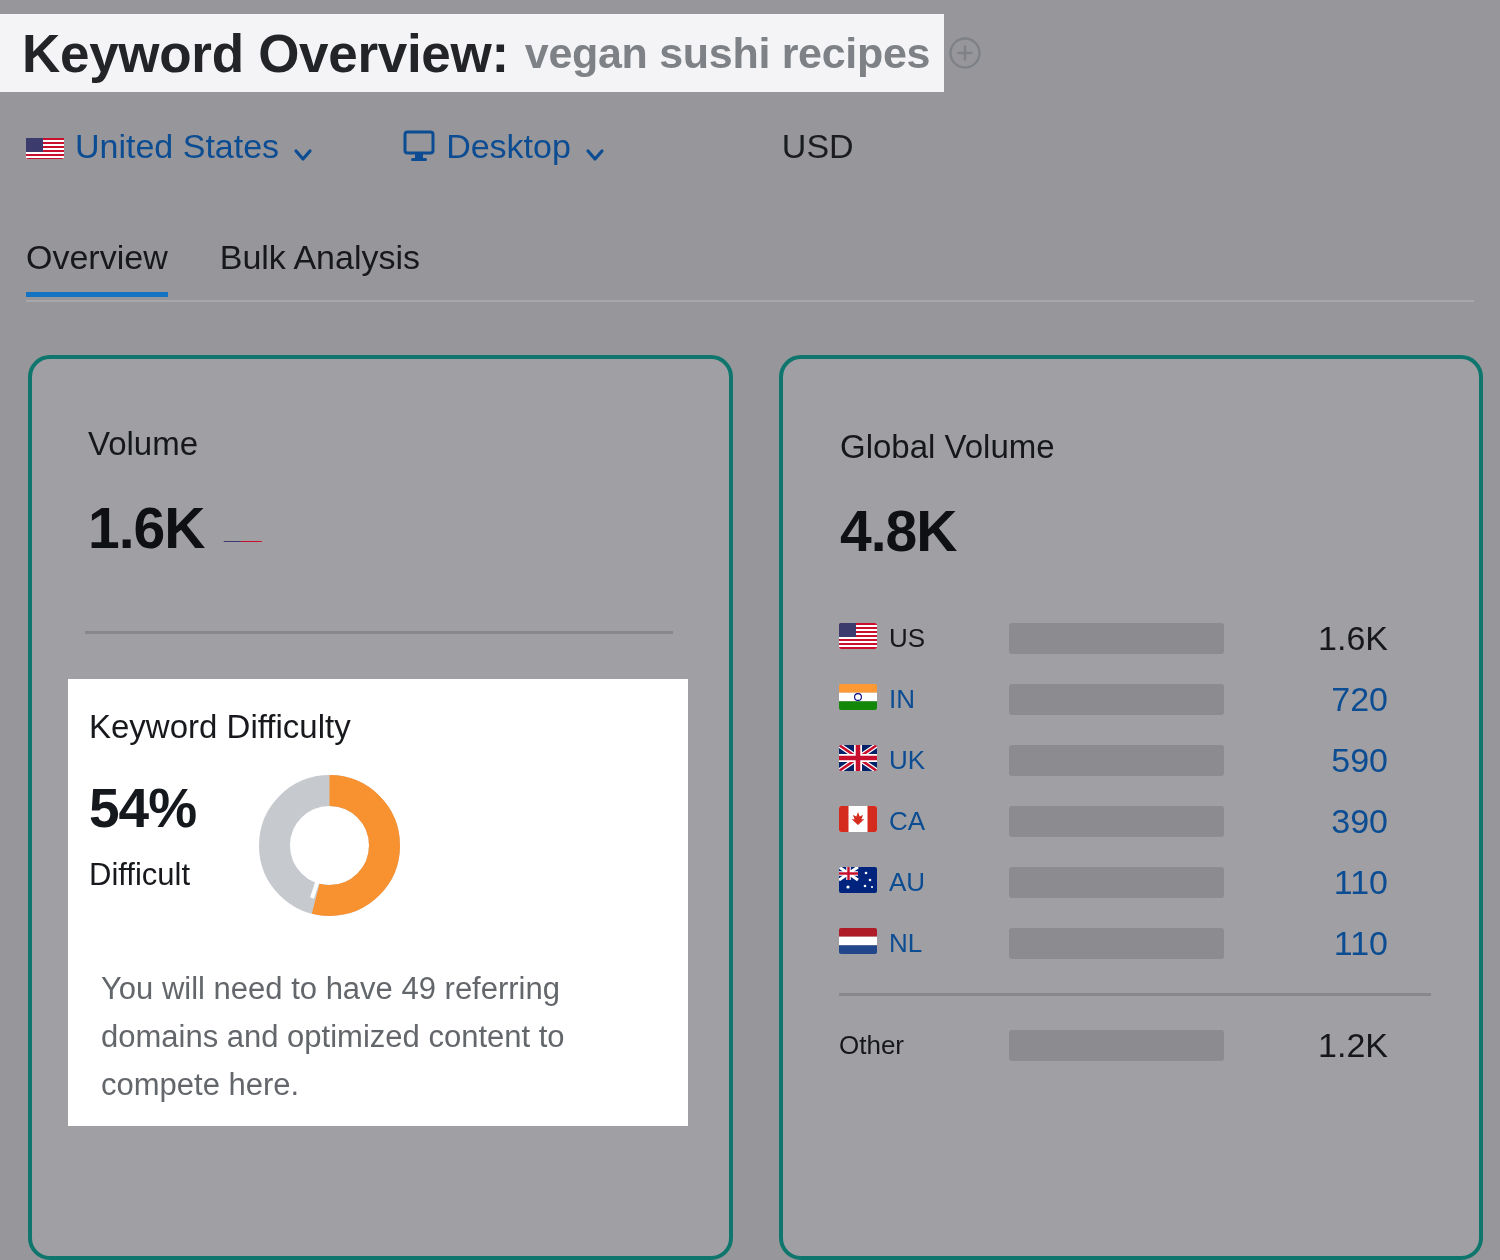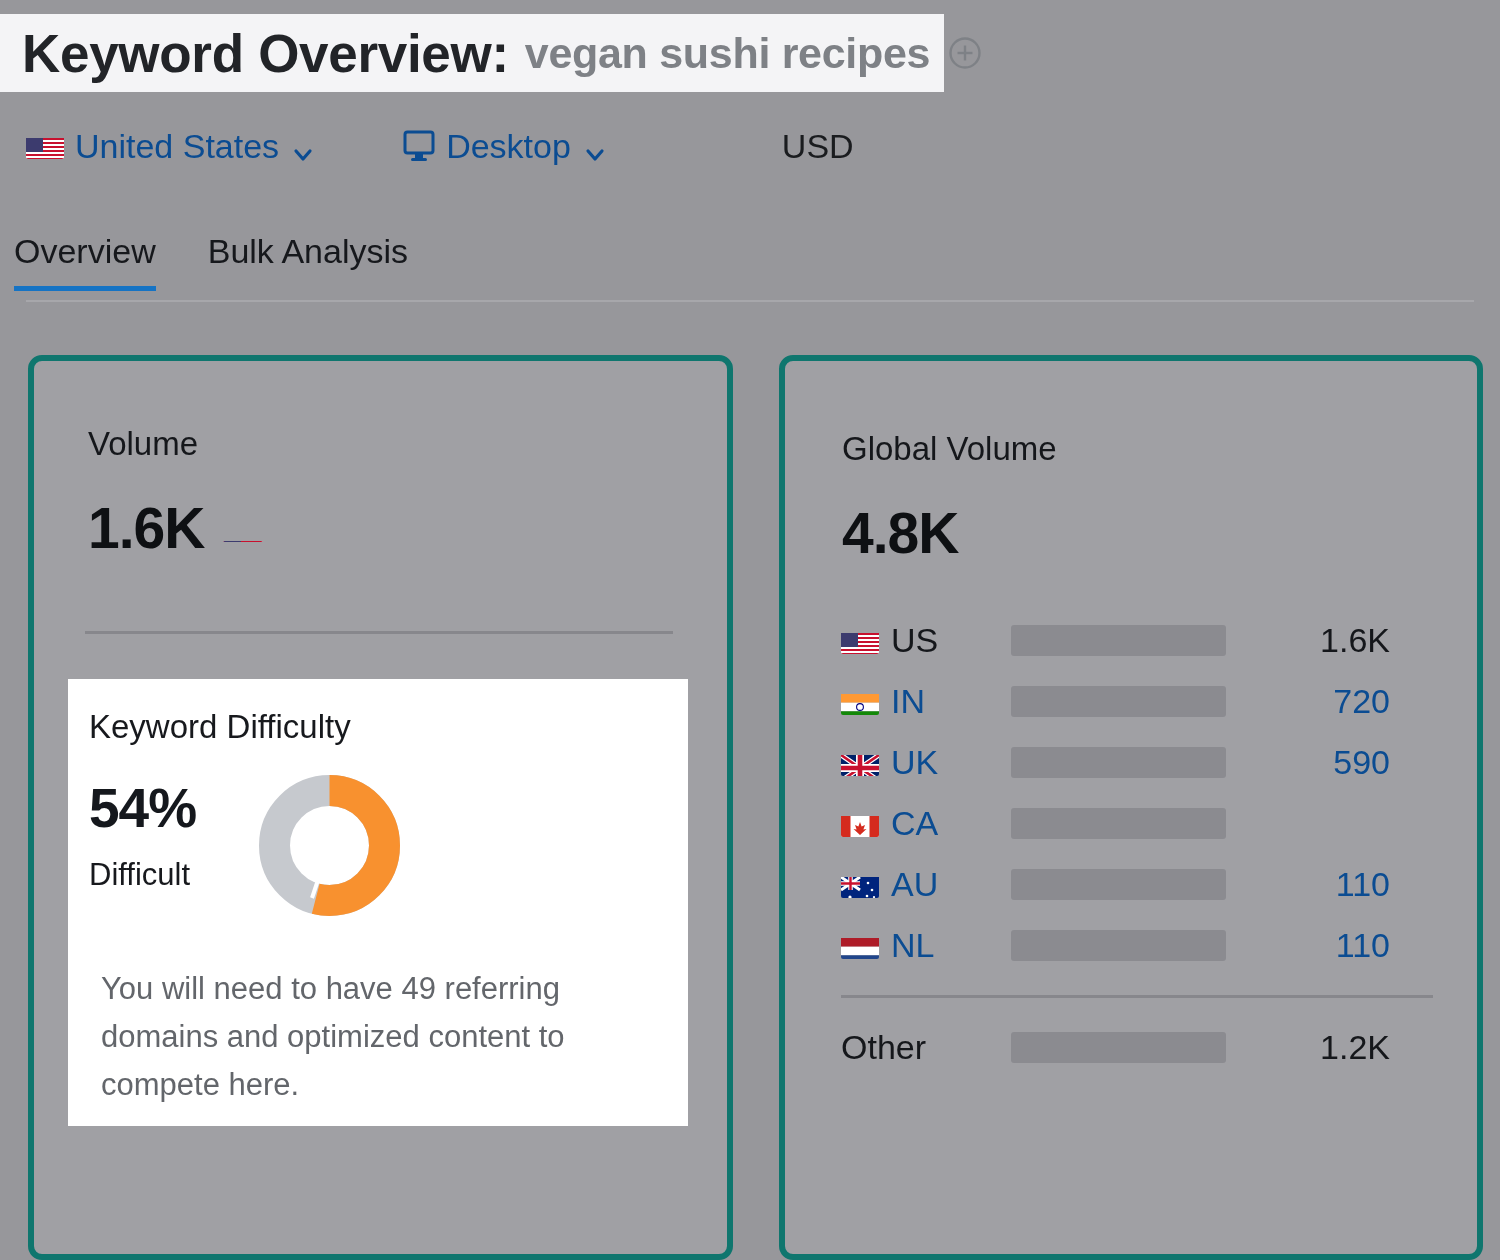--- a/index.html
+++ b/index.html
@@ -85,24 +85,24 @@
     width: 22px;
     height: 22px;
   }
   .gap-a { width: 88px; }
   .gap-b { width: 90px; }
   .gap-c { width: 86px; }
 
   
   .tabs {
     position: absolute;
-    left: 14px;
+    left: 26px;
     top: 232px;
     display: flex;
-    align-items: flex-start;
+    align-items: center;
     height: 70px;
   }
   .tab {
     font-size: 34px;
     color: #16181c;
     padding-bottom: 20px;
     position: relative;
     white-space: nowrap;
   }
   .tab + .tab { margin-left: 52px; }
@@ -119,22 +119,22 @@
     right: 26px;
     top: 300px;
     height: 2px;
     background: #a7a7ab;
   }
 
   
   .card {
     position: absolute;
     background: #a0a0a4;
-    border: 6px solid #0f766e;
-    border-radius: 14px;
+    border: 4px solid #0f766e;
+    border-radius: 22px;
   }
   #card-volume { left: 28px;  top: 355px; width: 705px; height: 905px; }
   #card-global { left: 779px; top: 355px; width: 704px; height: 905px; }
 
   .card-label {
     position: absolute;
     font-size: 33px;
     color: #15171b;
   }
   .card-big {
@@ -208,22 +208,22 @@
     width: 600px;
   }
   .gv-row {
     display: flex;
     align-items: center;
     height: 61px;
   }
   .gv-cc {
     width: 170px;
     display: flex;
-    align-items: center;
-    font-size: 34px;
+    align-items: flex-start;
+    font-size: 26px;
     color: #0b4c92;
     white-space: nowrap;
   }
   .gv-row.dark .gv-cc { color: #15171b; }
   .gv-cc .flag { width: 38px; height: 26px; margin-right: 12px; }
   .gv-track {
     width: 215px;
     height: 31px;
     background: #8b8b90;
     border-radius: 3px;
@@ -452,20 +452,21 @@
             <rect width="9.5" height="26" fill="#d52b1e"></rect>
             <rect x="28.5" width="9.5" height="26" fill="#d52b1e"></rect>
             <path d="M19,6 L20.6,10.6 L24,9 L22.4,13.5 L25.5,13 L19,19 L12.5,13 L15.6,13.5 L14,9 L17.4,10.6 Z" fill="#d52b1e"></path>
           </svg>
         </span>
         <span>CA</span>
       </span>
       <span class="gv-track">
         <span class="gv-fill" style="width:8%"></span>
       </span>
+      <span class="gv-val">390</span>
     </div>
 
     <div class="gv-row">
       <span class="gv-cc">
         <span class="flag">
           <svg width="38" height="26" viewBox="0 0 38 26">
             <rect width="38" height="26" fill="#00247d"></rect>
             <g>
               <path d="M0,0 L19,13 M19,0 L0,13" stroke="#ffffff" stroke-width="3"></path>
               <path d="M9.5,0 V13 M0,6.5 H19" stroke="#ffffff" stroke-width="4.5"></path>

